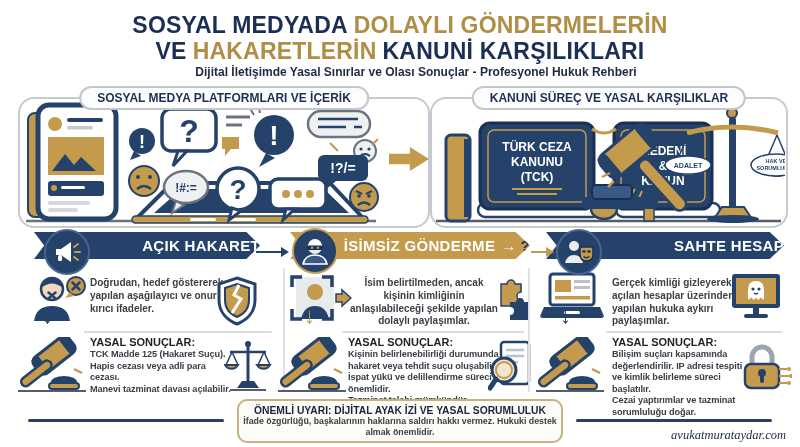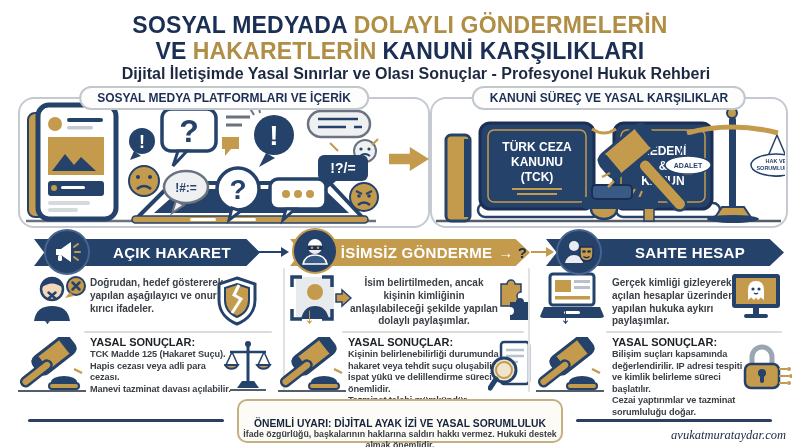--- a/index.html
+++ b/index.html
@@ -6,33 +6,33 @@
   html,body { background:#ffffff; }
   body { font-family:"Liberation Sans", sans-serif; }
   .stage { position:relative; width:800px; height:447px; background:#ffffff; overflow:hidden; }
 
   
   .title { position:absolute; left:0; width:100%; text-align:center; font-weight:bold; font-size:23px; letter-spacing:.2px; color:#1b2f55; white-space:nowrap; }
   .title-l1 { top:12px; }
   .title-l2 { top:38px; }
   .title .gold { color:#b08e45; }
   .title span { padding:0 3px; }
-  .subtitle { position:absolute; top:65px; left:0; width:100%; text-align:center; font-weight:bold; font-size:16px; color:#1d2940;padding-left:32px; }
+  .subtitle { position:absolute; top:65px; left:0; width:100%; text-align:center; font-weight:bold; font-size:12px; color:#1d2940;padding-left:32px; }
 
   
   .panel { position:absolute; top:97px; height:131px; border:2.5px solid #c5cad0; border-radius:16px; background:#fff; }
   .panel-left  { left:18px;  width:412px; }
   .panel-right { left:430px; width:358px; }
   .panel-pill { position:absolute; top:-13px; left:50%; transform:translateX(-50%); background:#fdfdfd; border:2px solid #c2c7cc; border-radius:13px; padding:3px 16px; font-size:12px; font-weight:bold; color:#1b2f55; white-space:nowrap; }
   .mid-arrow { position:absolute; left:389px; top:147px; width:40px; height:24px; background:#c49a4d;
     clip-path:polygon(0 28%, 52% 28%, 52% 0, 100% 50%, 52% 100%, 52% 72%, 0 72%); }
   svg text { font-family:"Liberation Sans", sans-serif; }
 
   
-  .banner { position:absolute; top:239px; height:27px; display:flex; align-items:center; justify-content:center; color:#fff; font-weight:bold; font-size:15px; letter-spacing:.3px;
+  .banner { position:absolute; top:232px; height:27px; display:flex; align-items:center; justify-content:flex-end; color:#fff; font-weight:bold; font-size:15px; letter-spacing:.3px;
     clip-path:polygon(0 0, 94% 0, 100% 50%, 94% 100%, 0 100%, 4.5% 50%); }
   .banner-navy { background:#25426b; }
   .banner-gold { background:#c49a4d; }
   #banner1 { left:34px;  width:226px; padding-left:50px; }
   #banner2 { left:290px; width:240px; padding-left:48px; }
   #banner3 { left:546px; width:238px; padding-left:50px; }
   .banner .q-navy { color:#1b2f55; font-weight:bold; margin-left:4px; }
   .banner .b-arrow { margin-left:6px; }
   .banner-circle { position:absolute; width:46px; height:46px; border-radius:50%; background:#25426b; border:2px solid #46648f; display:flex; align-items:center; justify-content:center; z-index:3; }
   #circle1 { left:44px;  top:229px; }
@@ -51,21 +51,21 @@
   .col-divider { position:absolute; top:331px; height:2px; background:#dcdcdc; border-radius:1px; }
   .legal { position:absolute; top:336px; }
   .legal-title { font-size:11px; font-weight:bold; color:#1d2126; margin-bottom:1px; }
   .legal-line { font-size:9.2px; font-weight:bold; color:#3b4046; line-height:1.25; letter-spacing:-.1px; }
   #legal1 { left:90px;  width:142px; }
   #legal2 { left:348px; width:152px; }
   #legal3 { left:612px; width:138px; }
   .v-sep { position:absolute; top:268px; width:2px; height:124px; background:#e1e1e1; border-radius:2px; }
 
   
-  .warning { position:absolute; left:237px; top:399px; width:326px; height:44px; background:#fcfbf5; border:2px solid #c3b184; border-radius:10px; text-align:center; padding-top:17px; }
+  .warning { position:absolute; left:237px; top:399px; width:326px; height:44px; background:#fcfbf5; border:2px solid #c3b184; border-radius:10px; text-align:center; padding-top:4px; }
   .warning-title { font-size:10.3px; font-weight:bold; color:#14233f; }
   .warning-line { font-size:8.8px; font-weight:bold; color:#3b4046; line-height:1.25; }
   .foot-line { position:absolute; top:419px; width:196px; height:2.5px; background:#2c3e63; border-radius:2px; }
   .foot-line-left { left:28px; } .foot-line-right { left:576px; }
   .website { position:absolute; top:428px; right:14px; font-family:"Liberation Serif", serif; font-style:italic; font-size:12.5px; color:#1a2744; }
 </style>
 </head>
 <body>
 
 <div class="stage">

